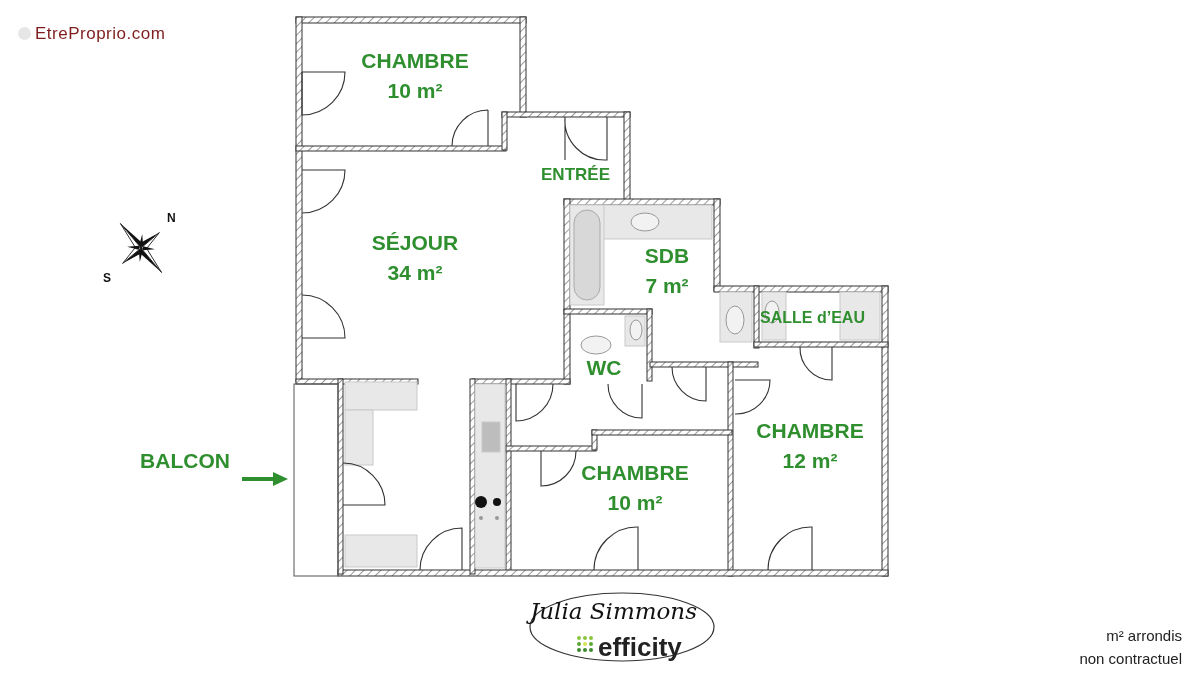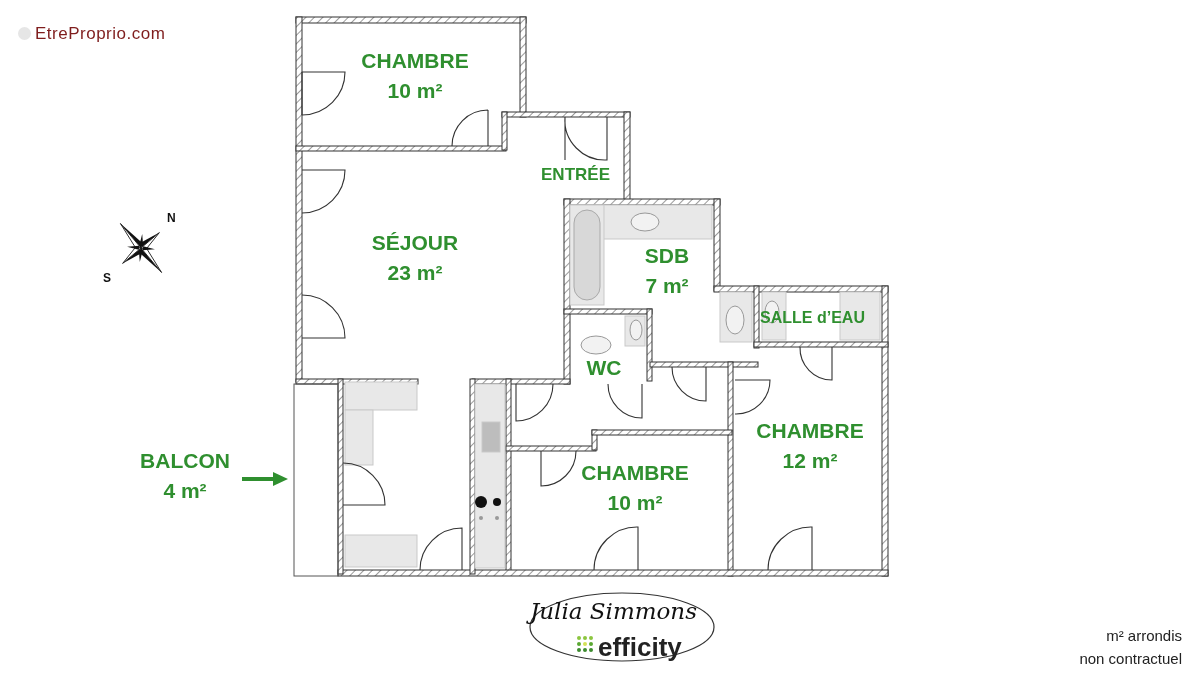--- a/index.html
+++ b/index.html
@@ -160,21 +160,21 @@
 
 <div class="room-label lg" style="left:340px;top:46px;width:150px">
   <span class="name">CHAMBRE</span>
   <span class="area">10 m²</span>
 </div>
 <div class="room-label md" style="left:528px;top:163px;width:95px">
   <span class="name">ENTRÉE</span>
 </div>
 <div class="room-label lg" style="left:340px;top:228px;width:150px">
   <span class="name">SÉJOUR</span>
-  <span class="area">23 m²</span>
+  <span class="area">34 m²</span>
 </div>
 <div class="room-label lg" style="left:617px;top:241px;width:100px">
   <span class="name">SDB</span>
   <span class="area">7 m²</span>
 </div>
 <div class="room-label sm" style="left:760px;top:306px;width:105px">
   <span class="name">SALLE d’EAU</span>
 </div>
 <div class="room-label lg" style="left:574px;top:353px;width:60px">
   <span class="name">WC</span>
@@ -184,21 +184,20 @@
 <div class="room-label lg" style="left:560px;top:458px;width:150px">
   <span class="name">CHAMBRE</span>
   <span class="area">10 m²</span>
 </div>
 <div class="room-label lg" style="left:735px;top:416px;width:150px">
   <span class="name">CHAMBRE</span>
   <span class="area">12 m²</span>
 </div>
 <div class="room-label lg" style="left:120px;top:446px;width:130px">
   <span class="name">BALCON</span>
-  <span class="area">4 m²</span>
 </div>
 
 <div class="logo">
   <div class="sig">Julia Simmons</div>
   <svg class="dots" viewBox="0 0 18 18">
     <circle cx="3" cy="3" r="2" fill="#8cc63f"></circle>
       <circle cx="9" cy="3" r="2" fill="#8cc63f"></circle>
       <circle cx="15" cy="3" r="2" fill="#8cc63f"></circle>
     <circle cx="3" cy="9" r="2" fill="#5aa832"></circle>
       <circle cx="9" cy="9" r="2" fill="#d4e157"></circle>

